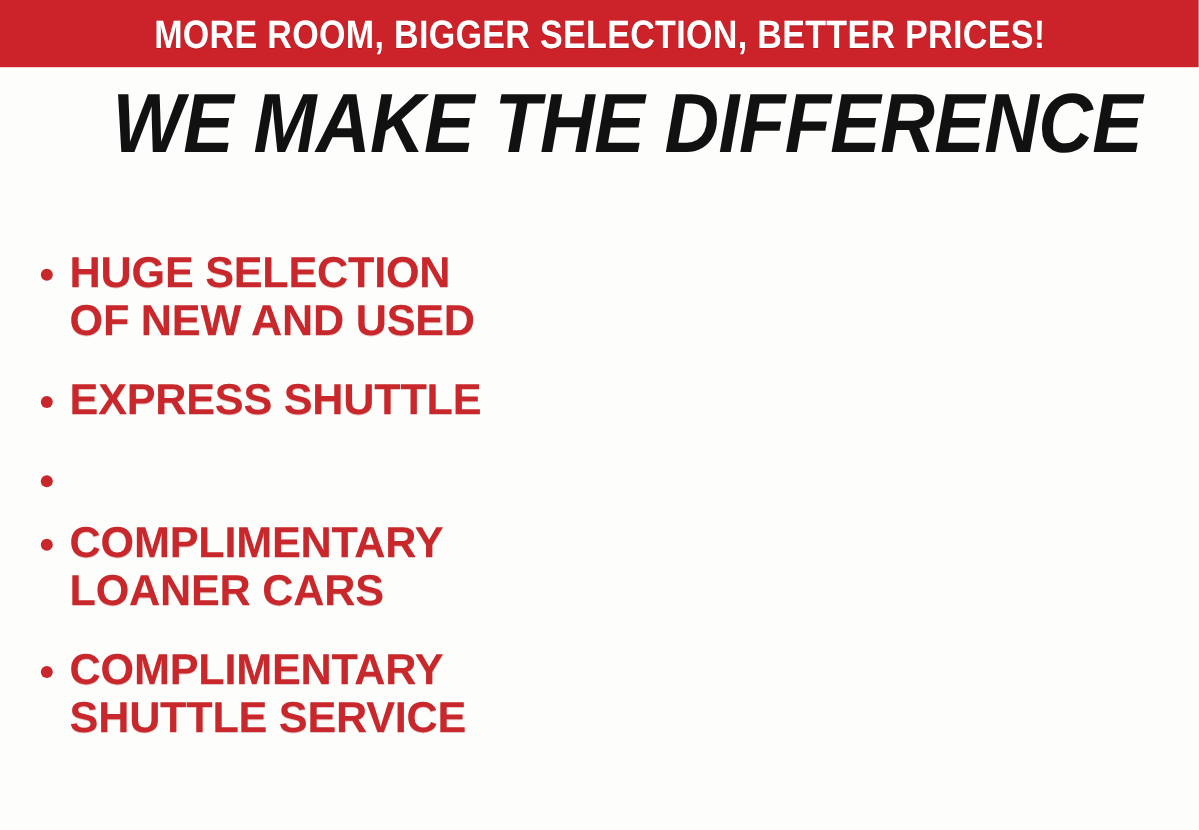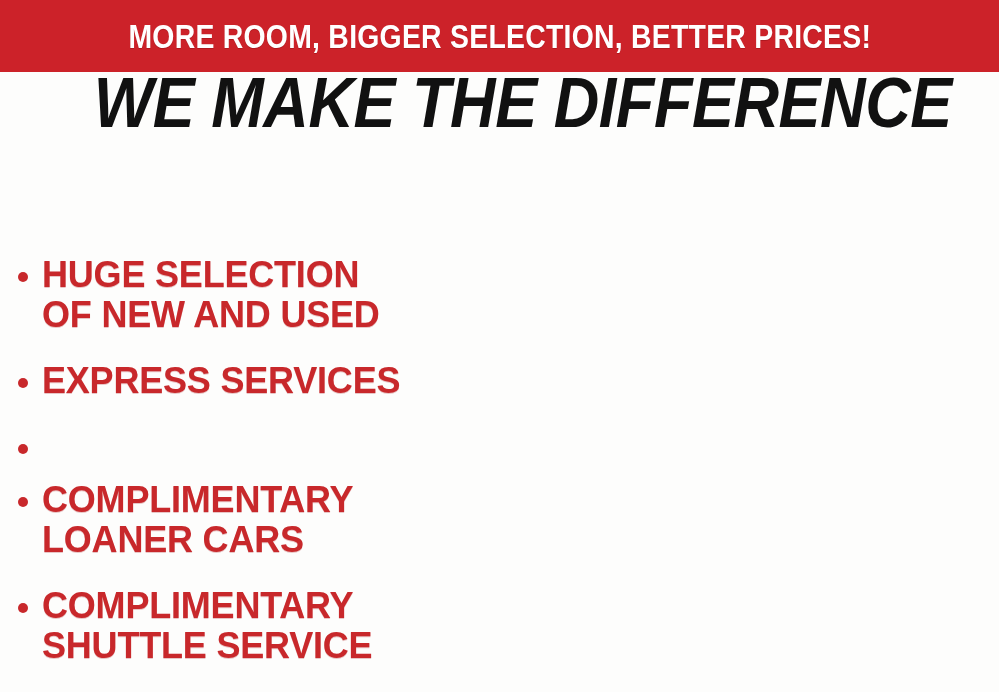--- a/index.html
+++ b/index.html
@@ -20,21 +20,21 @@
     background: #fdfdfc;
     box-sizing: border-box;
   }
 
   
   .banner {
     position: absolute;
     left: 0;
     top: 0;
     width: 999px;
-    height: 72px;
+    height: 56px;
     background: #cc2229;
     display: flex;
     align-items: center;
     justify-content: center;
   }
   .banner-text {
     color: #ffffff;
     font-family: "Liberation Sans Narrow", "Liberation Sans", sans-serif;
     font-weight: bold;
     font-size: 33px;
@@ -66,26 +66,26 @@
     line-height: 70px;
     letter-spacing: -0.5px;
     transform: scaleX(0.90);
     transform-origin: center center;
     white-space: nowrap;
   }
 
   
   .columns {
     position: absolute;
-    left: 0;
+    left: 16px;
     top: 158px;
     width: 828px;
     height: 534px;
     display: flex;
-    align-items: flex-end;
+    align-items: center;
   }
   .col {
     box-sizing: border-box;
     flex: 0 0 50%;
     max-width: 50%;
   }
   .col-left  { padding-left: 18px;  padding-right: 4px; }
   .col-right { padding-left: 522px; padding-right: 2px; }
 
   .bullet-item {
@@ -131,21 +131,21 @@
   <div class="columns">
 
     <div class="col col-left">
       <div class="bullet-item">
         <span class="bullet-dot"></span>
         <span class="bullet-label">HUGE SELECTION
 OF NEW AND USED</span>
       </div>
       <div class="bullet-item">
         <span class="bullet-dot"></span>
-        <span class="bullet-label">EXPRESS SERVICES</span>
+        <span class="bullet-label">EXPRESS SHUTTLE</span>
       </div>
       <div class="bullet-item">
         <span class="bullet-dot"></span>
       </div>
       <div class="bullet-item">
         <span class="bullet-dot"></span>
         <span class="bullet-label">COMPLIMENTARY
 LOANER CARS</span>
       </div>
       <div class="bullet-item">

